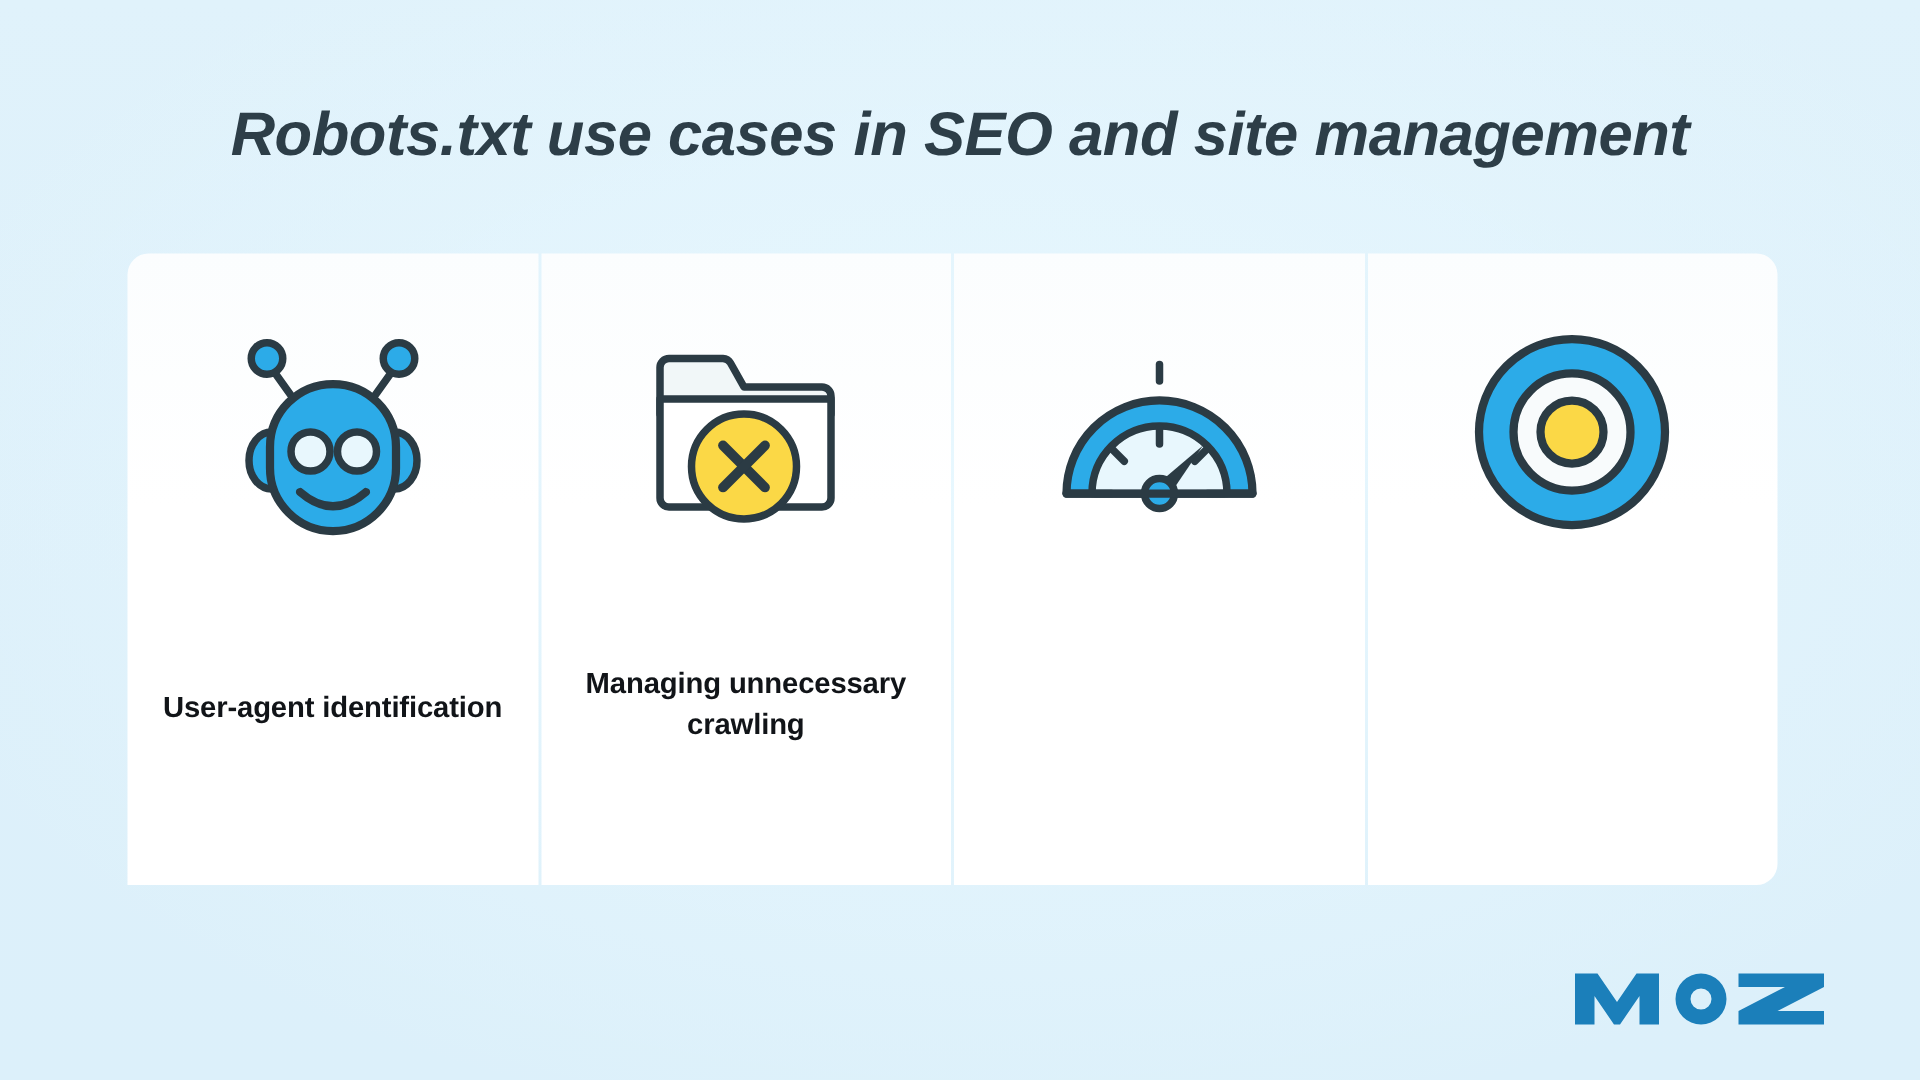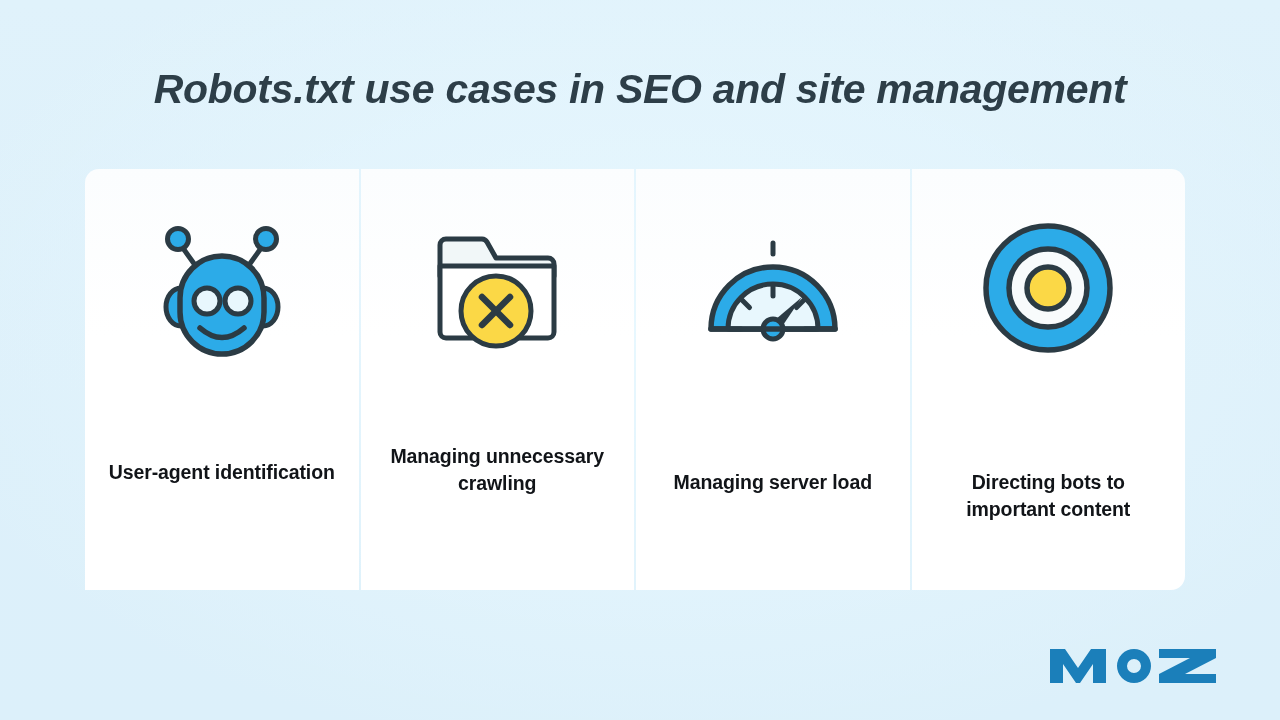--- a/index.html
+++ b/index.html
@@ -180,32 +180,30 @@
             <line x1="32" y1="116" x2="43" y2="116"></line>
             <line x1="118" y1="116" x2="107" y2="116"></line>
           </g>
 
           <path d="M71 112 L104 84 L79 121 z" fill="#2b3b44"></path>
           <circle cx="75" cy="116" r="10" fill="#2cabe8" stroke="#2b3b44" stroke-width="5"></circle>
 
           <line x1="13" y1="116" x2="137" y2="116" stroke="#2b3b44" stroke-width="5.5" stroke-linecap="round"></line>
         </svg>
       </div>
-      <div class="card-label">Managing server load</div>
     </div>
 
     <div class="card card-4">
       <div class="icon-wrap">
         <svg width="150" height="150" viewBox="0 0 150 150">
           <circle cx="75" cy="75" r="62" fill="#2cabe8" stroke="#2b3b44" stroke-width="5.5"></circle>
           <circle cx="75" cy="75" r="39" fill="#f8fbfc" stroke="#2b3b44" stroke-width="5.5"></circle>
           <circle cx="75" cy="75" r="21" fill="#fbd846" stroke="#2b3b44" stroke-width="5.5"></circle>
         </svg>
       </div>
-      <div class="card-label">Directing bots to important content</div>
     </div>
 
 
   </div>
 
   <div class="moz-logo">
     <svg viewBox="0 0 340 96">
       <g fill="#1b7fba">
 
         <path d="M4 86 V18 h30 l26 38 26 -38 h30 v68 H90 V48 L64 86 H56 L30 48 v38 z"></path>

